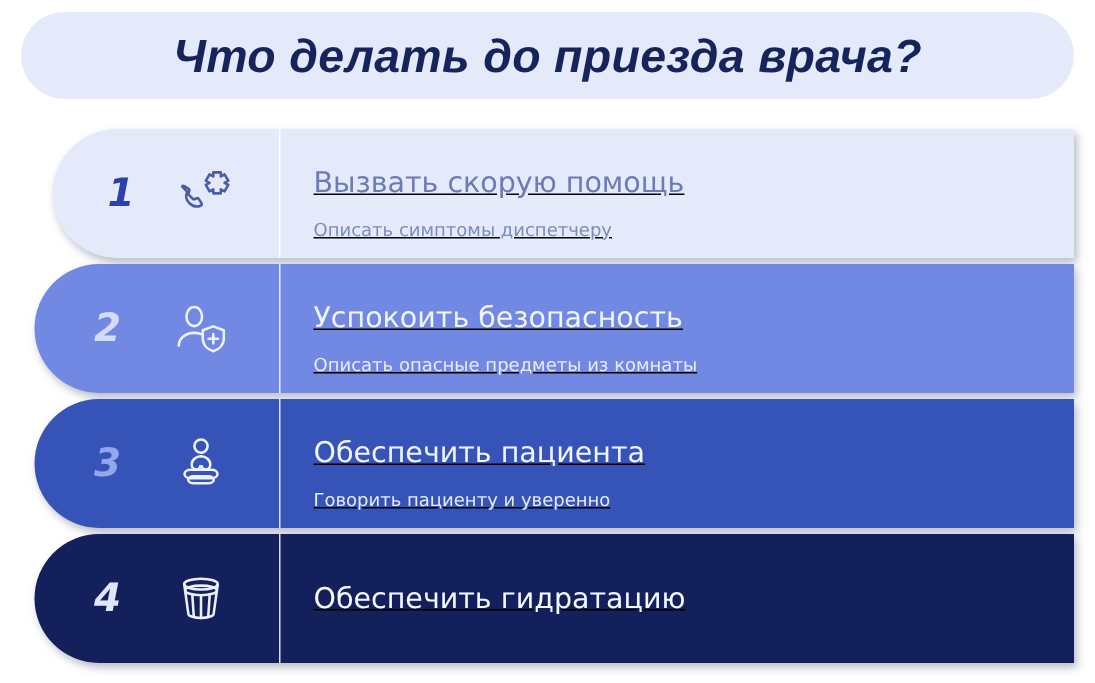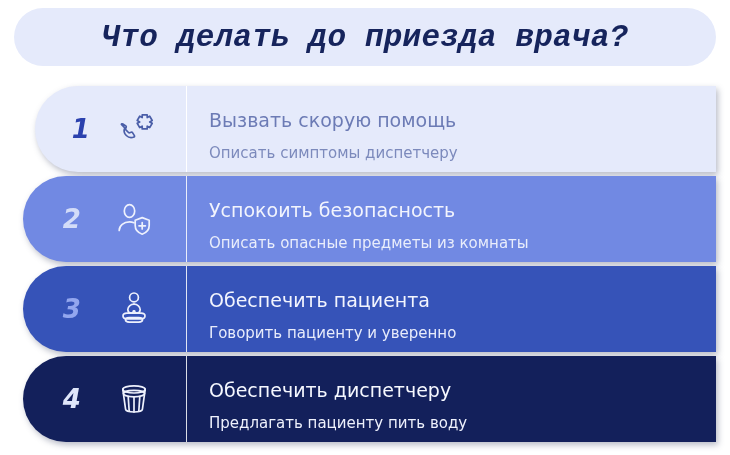--- a/index.html
+++ b/index.html
@@ -23,21 +23,21 @@
     width: 702px;
     height: 58px;
     background: #e5eafb;
     border-radius: 29px;
     display: flex;
     align-items: center;
     justify-content: center;
     box-sizing: border-box;
   }
   .header-title {
-    font-family: Liberation Mono, monospace;
+    font-family: Liberation Sans, sans-serif;
     font-size: 31px;
     font-weight: 700;
     font-style: italic;
     color: #16245c;
     letter-spacing: 0.2px;
     white-space: nowrap;
     line-height: 1;
   }
 
   
@@ -104,30 +104,31 @@
   }
   .step-1 .divider { background: #ffffff; }
 
   .step-body {
     flex: 1 1 auto;
     padding: 14px 0 0 22px;
     box-sizing: border-box;
     display: flex;
     flex-direction: column;
     justify-content: center;
+    text-decoration: underline;
   }
   .step-title {
     font-size: 19px;
     font-weight: 400;
     line-height: 1.15;
     margin-bottom: 13px;
     white-space: nowrap;
   }
   .step-sub {
-    font-size: 15px;
+    font-size: 12px;
     font-weight: 400;
     line-height: 1.15;
     white-space: nowrap;
   }
   .step-1 .step-title { color: #6c7bb5; }
   .step-1 .step-sub   { color: #7c8abc; }
   .step-2 .step-title { color: #f2f4fd; }
   .step-2 .step-sub   { color: #e9edfb; }
   .step-3 .step-title { color: #f3f5fe; }
   .step-3 .step-sub   { color: #e8ecfb; }
@@ -208,18 +209,17 @@
           <ellipse cx="20" cy="10.4" rx="11.2" ry="3.6"></ellipse>
           <ellipse cx="20" cy="14.6" rx="10.6" ry="3.2"></ellipse>
           <path d="M14.2 17.6l1.0 14.6"></path>
           <path d="M20 18.0v15.0"></path>
           <path d="M25.8 17.6l-1.0 14.6"></path>
         </svg>
       </div>
     </div>
     <div class="divider"></div>
     <div class="step-body">
-      <div class="step-title">Обеспечить диспетчеру</div>
-      <div class="step-sub">Предлагать пациенту пить воду</div>
+      <div class="step-title">Обеспечить гидратацию</div>
     </div>
   </div>
 
 </div>
 
 </body></html>

